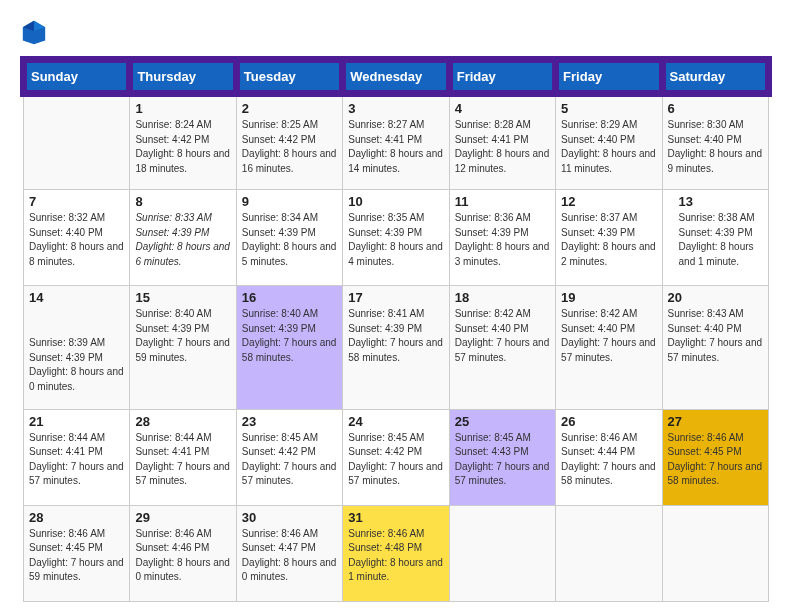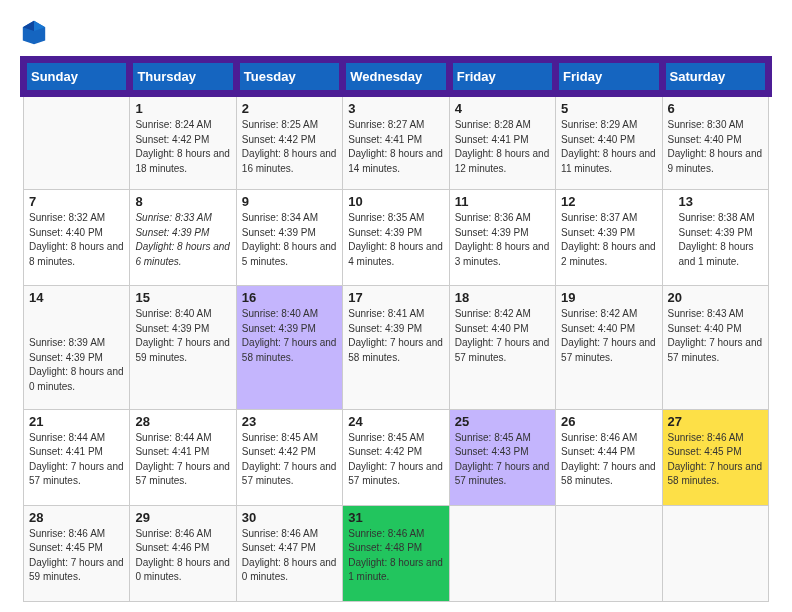--- a/index.html
+++ b/index.html
@@ -298,21 +298,21 @@
             <div class="cell-info" style="white-space: pre-line;">Sunrise: 8:45 AM
 Sunset: 4:43 PM
 Daylight: 7 hours and 57 minutes.</div>
           </td>
           <td style="background-color: rgb(255, 255, 255);">
             <span class="cell-date">26</span>
             <div class="cell-info" style="white-space: pre-line;">Sunrise: 8:46 AM
 Sunset: 4:44 PM
 Daylight: 7 hours and 58 minutes.</div>
           </td>
-          <td style="background-color: #fde047;">
+          <td style="background-color: #eab308;">
             <span class="cell-date">27</span>
             <div class="cell-info" style="white-space: pre-line;">Sunrise: 8:46 AM
 Sunset: 4:45 PM
 Daylight: 7 hours and 58 minutes.</div>
           </td>
         </tr>
         <tr>
           <td style="background-color: rgb(249, 249, 249);">
             <span class="cell-date">28</span>
             <div class="cell-info" style="white-space: pre-line;">Sunrise: 8:46 AM
@@ -324,21 +324,21 @@
             <div class="cell-info" style="white-space: pre-line;">Sunrise: 8:46 AM
 Sunset: 4:46 PM
 Daylight: 8 hours and 0 minutes.</div>
           </td>
           <td style="background-color: rgb(249, 249, 249);">
             <span class="cell-date">30</span>
             <div class="cell-info" style="white-space: pre-line;">Sunrise: 8:46 AM
 Sunset: 4:47 PM
 Daylight: 8 hours and 0 minutes.</div>
           </td>
-          <td style="background-color: #22c55e;">
+          <td style="background-color: #fde047;">
             <span class="cell-date">31</span>
             <div class="cell-info" style="white-space: pre-line;">Sunrise: 8:46 AM
 Sunset: 4:48 PM
 Daylight: 8 hours and 1 minute.</div>
           </td>
           <td class="empty-cell" style="background-color: rgb(249, 249, 249);"></td>
           <td class="empty-cell" style="background-color: rgb(249, 249, 249);"></td>
           <td class="empty-cell" style="background-color: rgb(249, 249, 249);"></td>
         </tr>
       </tbody>

